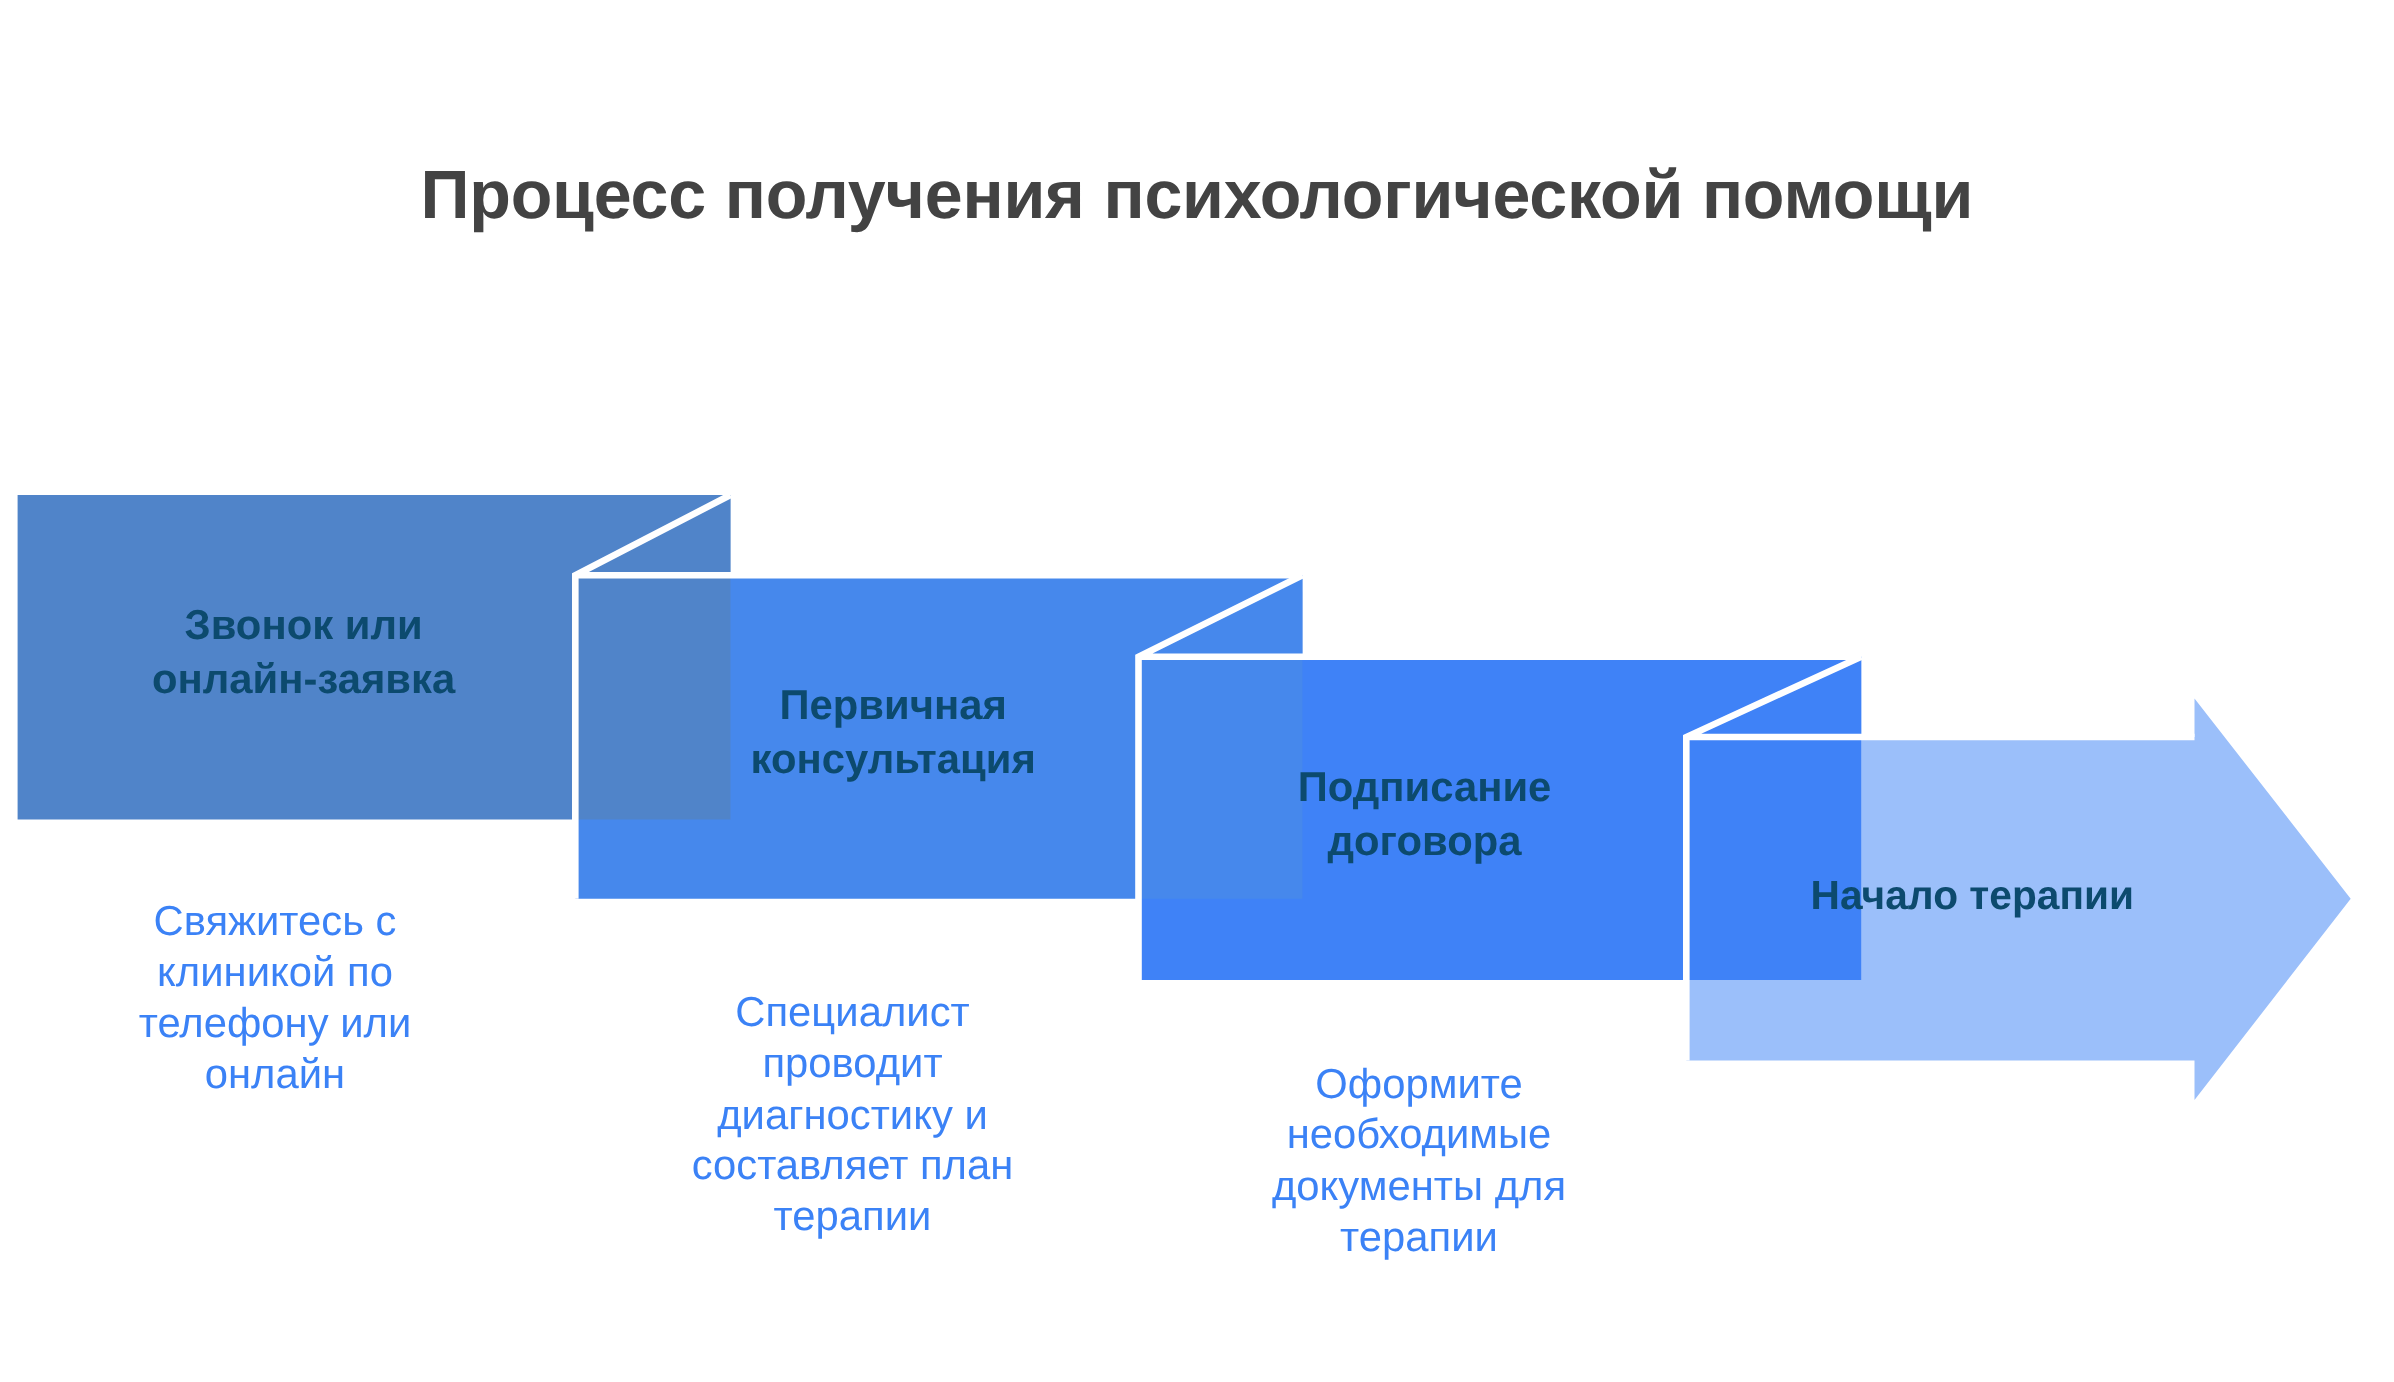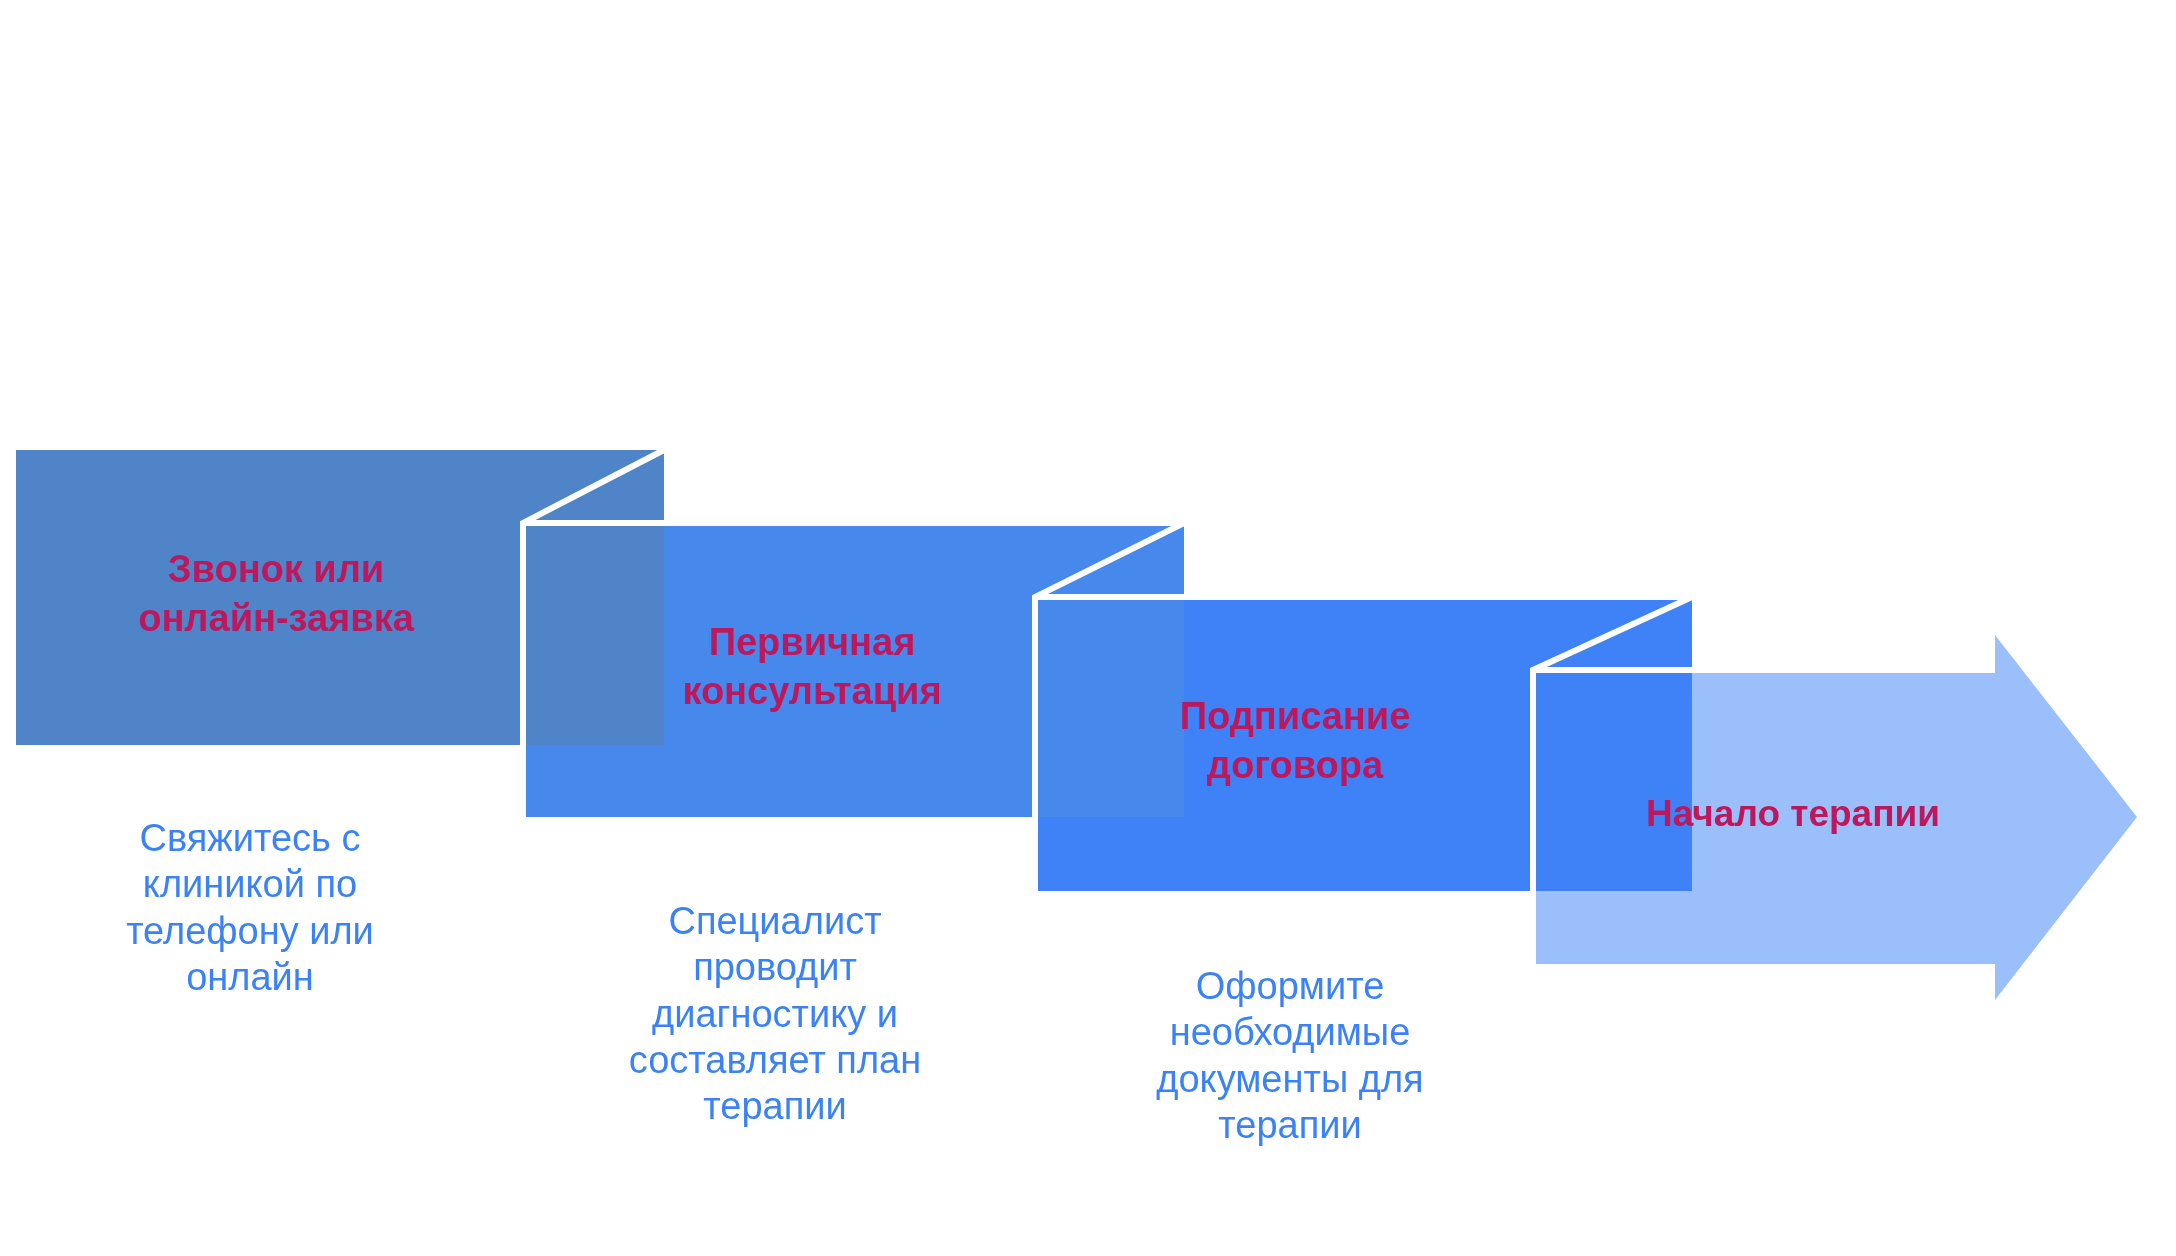--- a/index.html
+++ b/index.html
@@ -47,21 +47,21 @@
     left: 0;
     top: 0;
     width: 2176px;
     height: 1256px;
     display: block;
   }
 
   
   .step-title {
     position: absolute;
-    color: #be185d;
+    color: #0c4a6e;
     font-weight: bold;
     font-size: 38px;
     line-height: 1.28;
     text-align: center;
     white-space: pre-line;
     pointer-events: none;
   }
   .step-title-1 { left: 16px;   top: 545px; width: 520px; }
   .step-title-2 { left: 552px;  top: 618px; width: 520px; }
   .step-title-3 { left: 1035px; top: 692px; width: 520px; }
@@ -79,20 +79,21 @@
   .step-caption-1 { left: 60px;   top: 815px;  width: 380px; }
   .step-caption-2 { left: 560px;  top: 898px;  width: 430px; }
   .step-caption-3 { left: 1080px; top: 963px;  width: 420px; }
   .step-caption-4 { left: 1552px; top: 1030px; width: 440px; }
 </style>
 </head>
 <body>
 
 <div id="slide">
 
+  <div id="slide-title">Процесс получения психологической помощи</div>
 
   <div id="process-diagram">
 
     <svg id="process-svg" viewBox="0 0 2176 1256">
 
       <g>
         <path d="M 1533 670 L 1995 670 L 1995 635 L 2137 817 L 1995 1000 L 1995 964 L 1533 964 Z" fill="#9BBFFA"></path>
       </g>
 
       <g>

